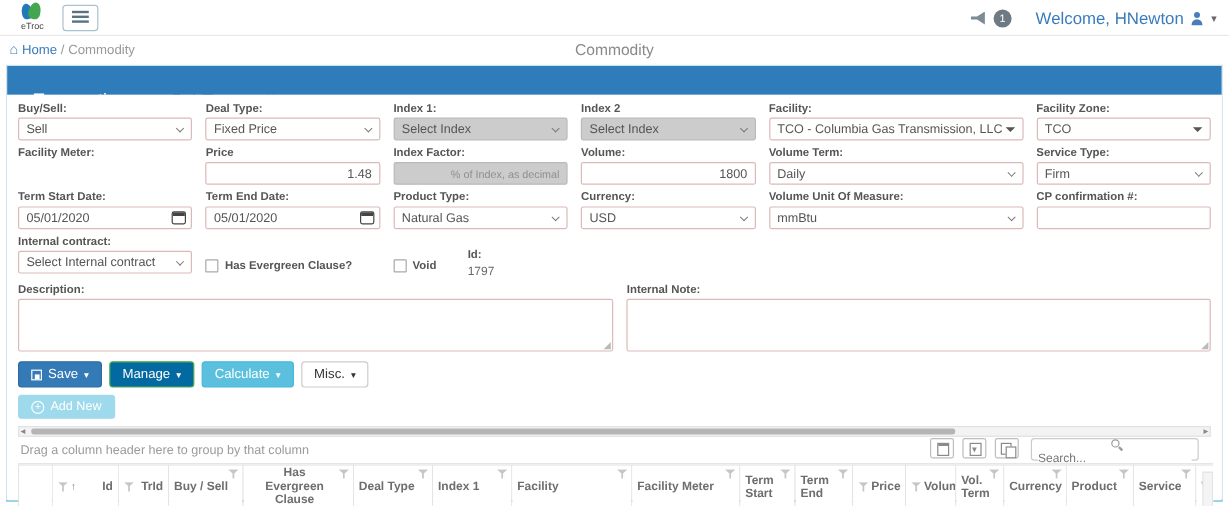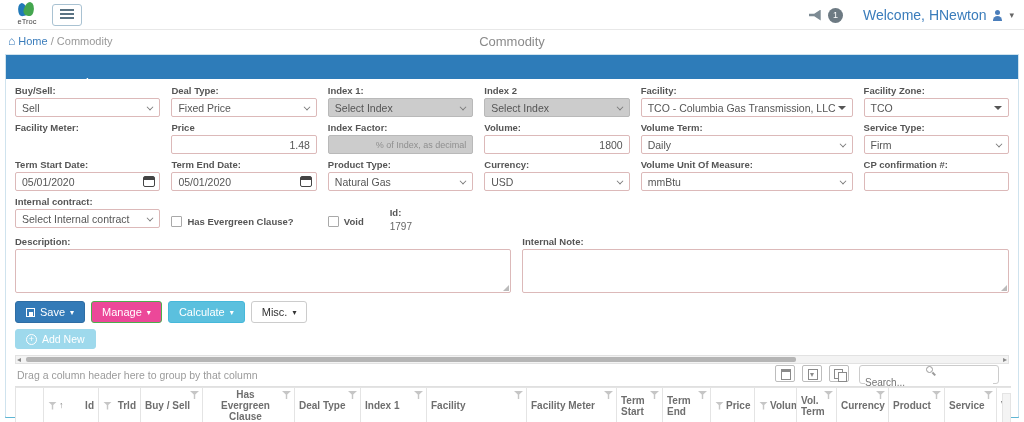--- a/index.html
+++ b/index.html
@@ -84,21 +84,21 @@
   .tarea { position:relative; height:44px; border:1px solid #dcb9b9; border-radius:2px; background:#fff; }
   .tarea::after { content:""; position:absolute; right:1px; bottom:1px; width:0; height:0;
     border-left:6px solid transparent; border-bottom:6px solid #bbb; }
 
   
   .btnrow { display:flex; gap:6px; margin-top:8px; }
   .btn { height:22px; border-radius:3px; border:1px solid transparent; color:#fff; font-size:11px;
     display:inline-flex; align-items:center; gap:5px; padding:0 10px; cursor:pointer; }
   .btn .bcaret { font-size:8px; }
   .btn-save { background:#337ab7; border-color:#2e6da4; }
-  .btn-manage { background:#ec4899; border-color:#4cae4c; }
+  .btn-manage { background:#0369a1; border-color:#4cae4c; }
   .btn-calc { background:#5bc0de; border-color:#46b8da; }
   .btn-misc { background:#fff; border-color:#ccc; color:#333; }
   .floppy { position:relative; width:9px; height:9px; border:1px solid #fff; }
   .floppy::after { content:""; position:absolute; left:2px; bottom:0; width:4px; height:4px; background:#fff; }
   .addrow { margin-top:6px; }
   .btn-add { background:#9ed9ec; border-color:#9ed9ec; height:20px; font-size:10.5px; }
   .cplus { display:inline-flex; width:11px; height:11px; border:1px solid #fff; border-radius:50%;
     align-items:center; justify-content:center; font-size:9px; line-height:1; }
 
   

